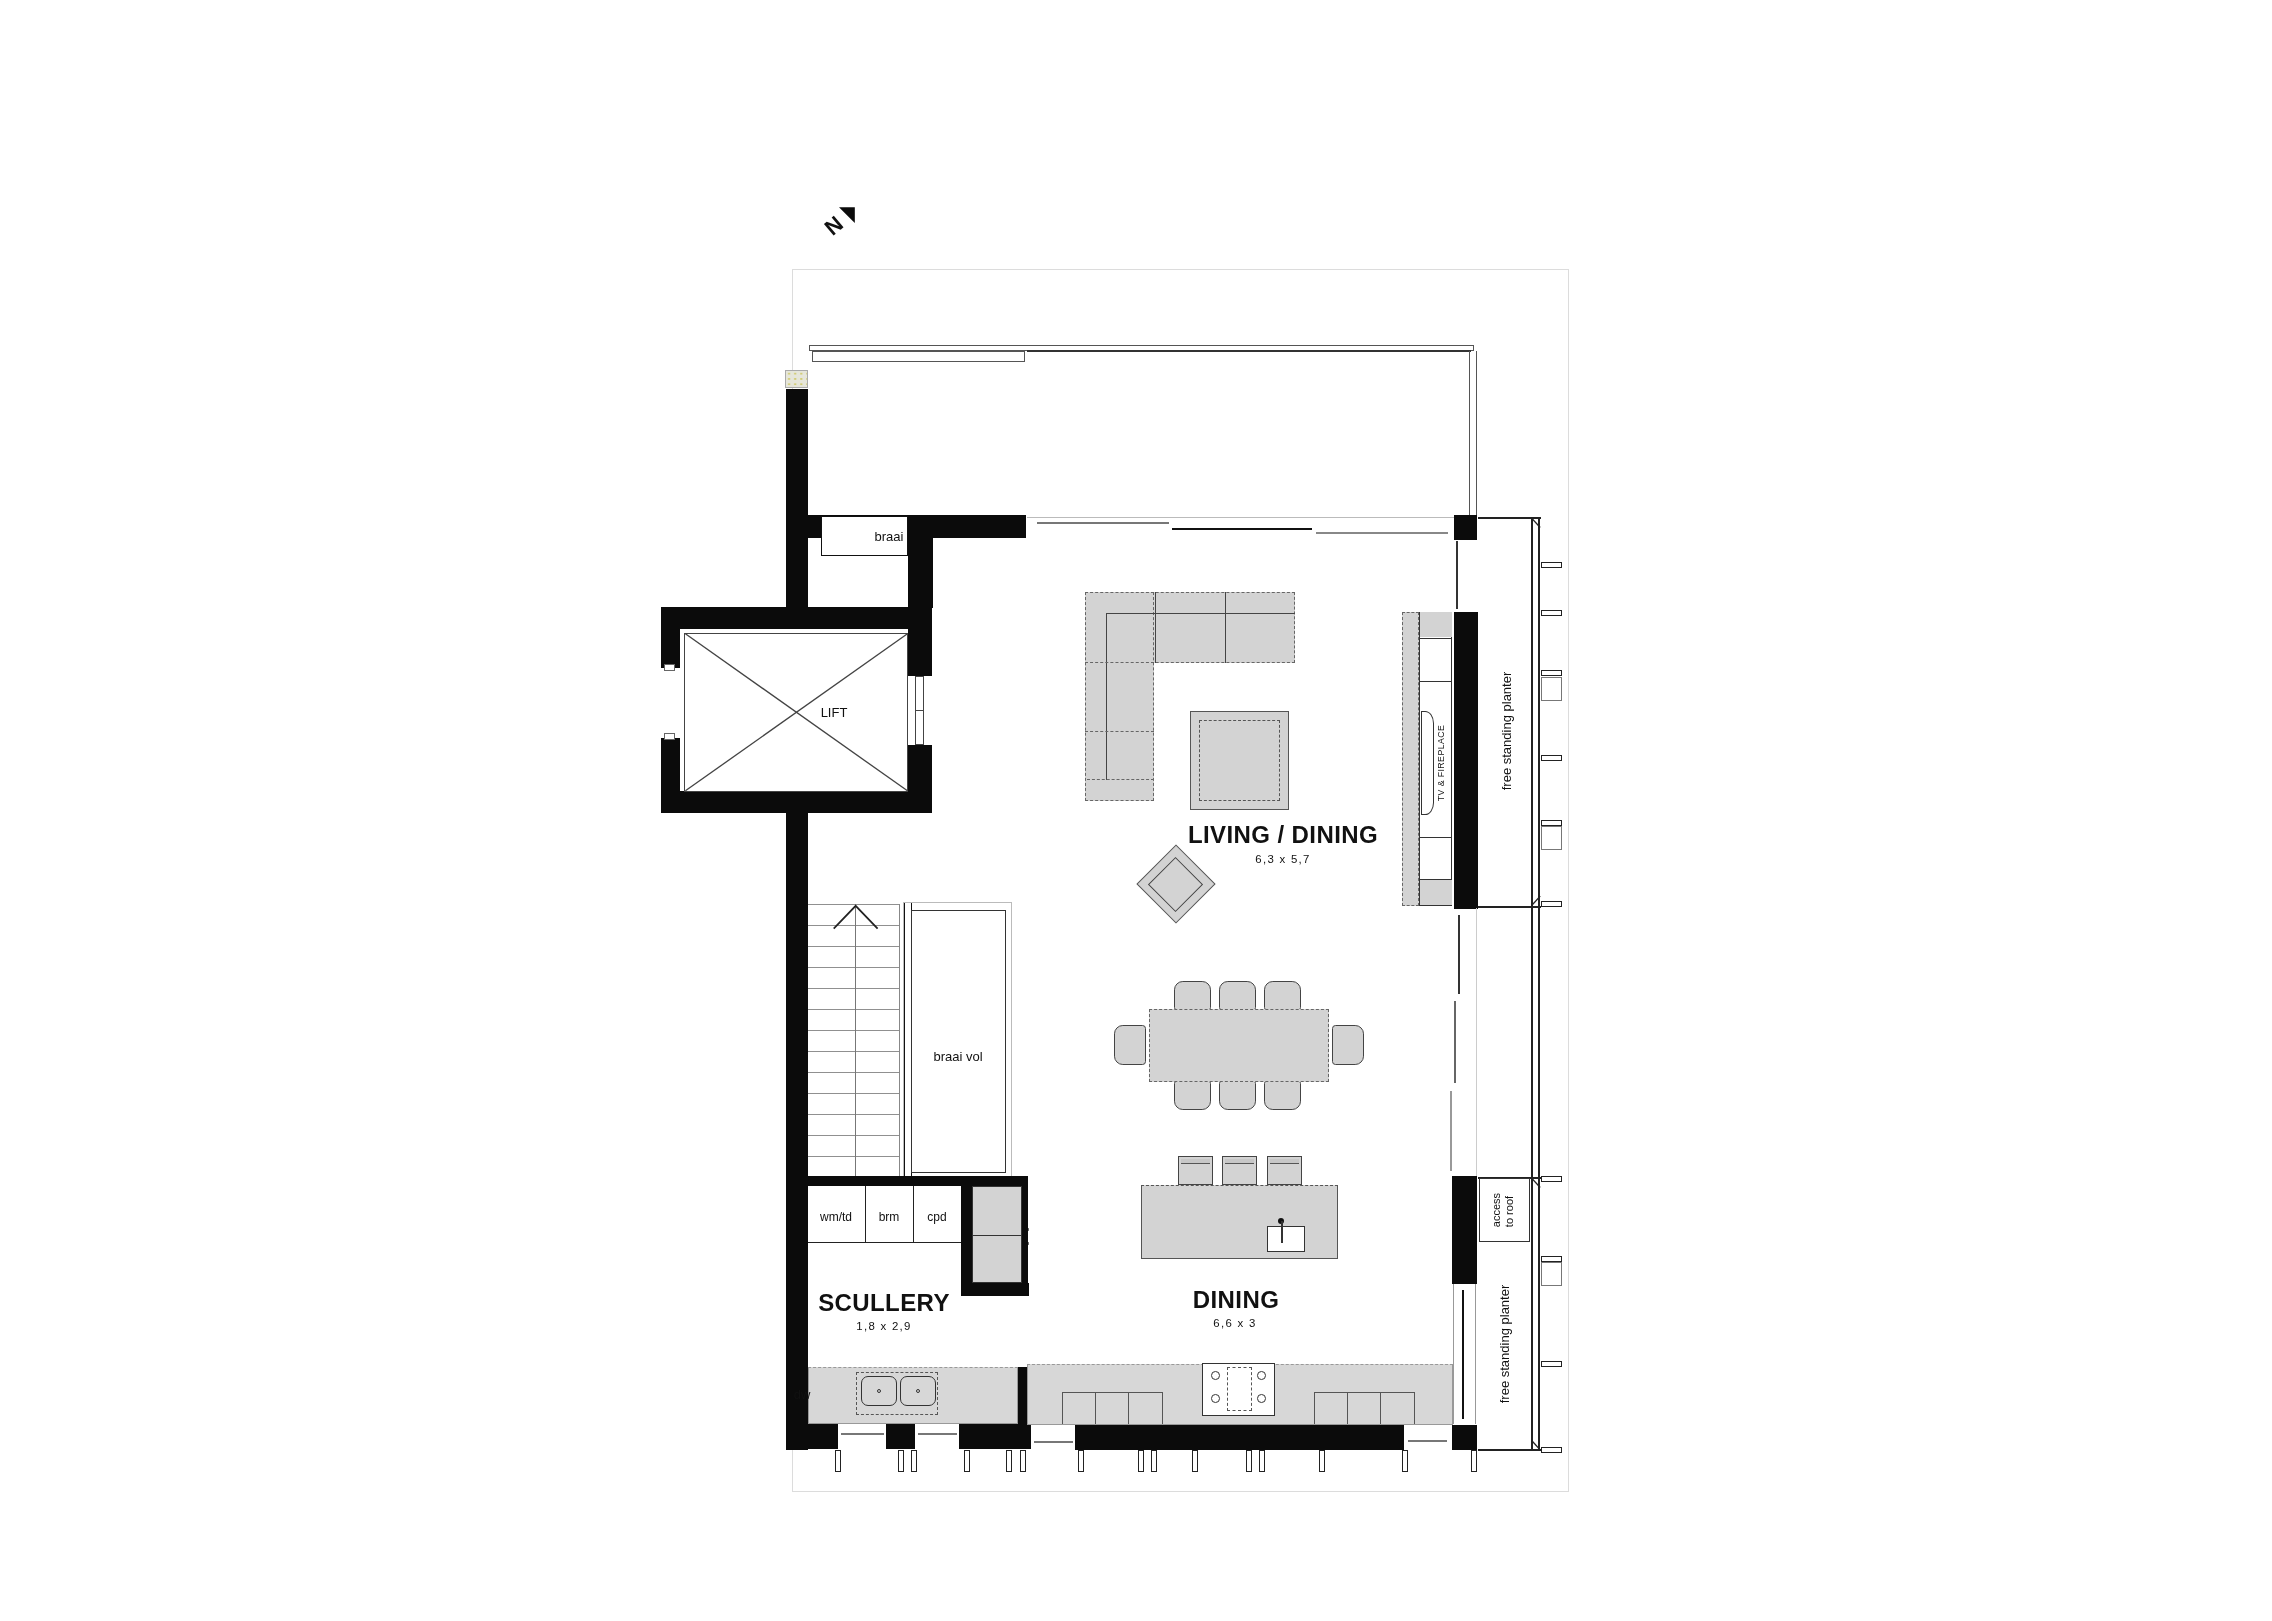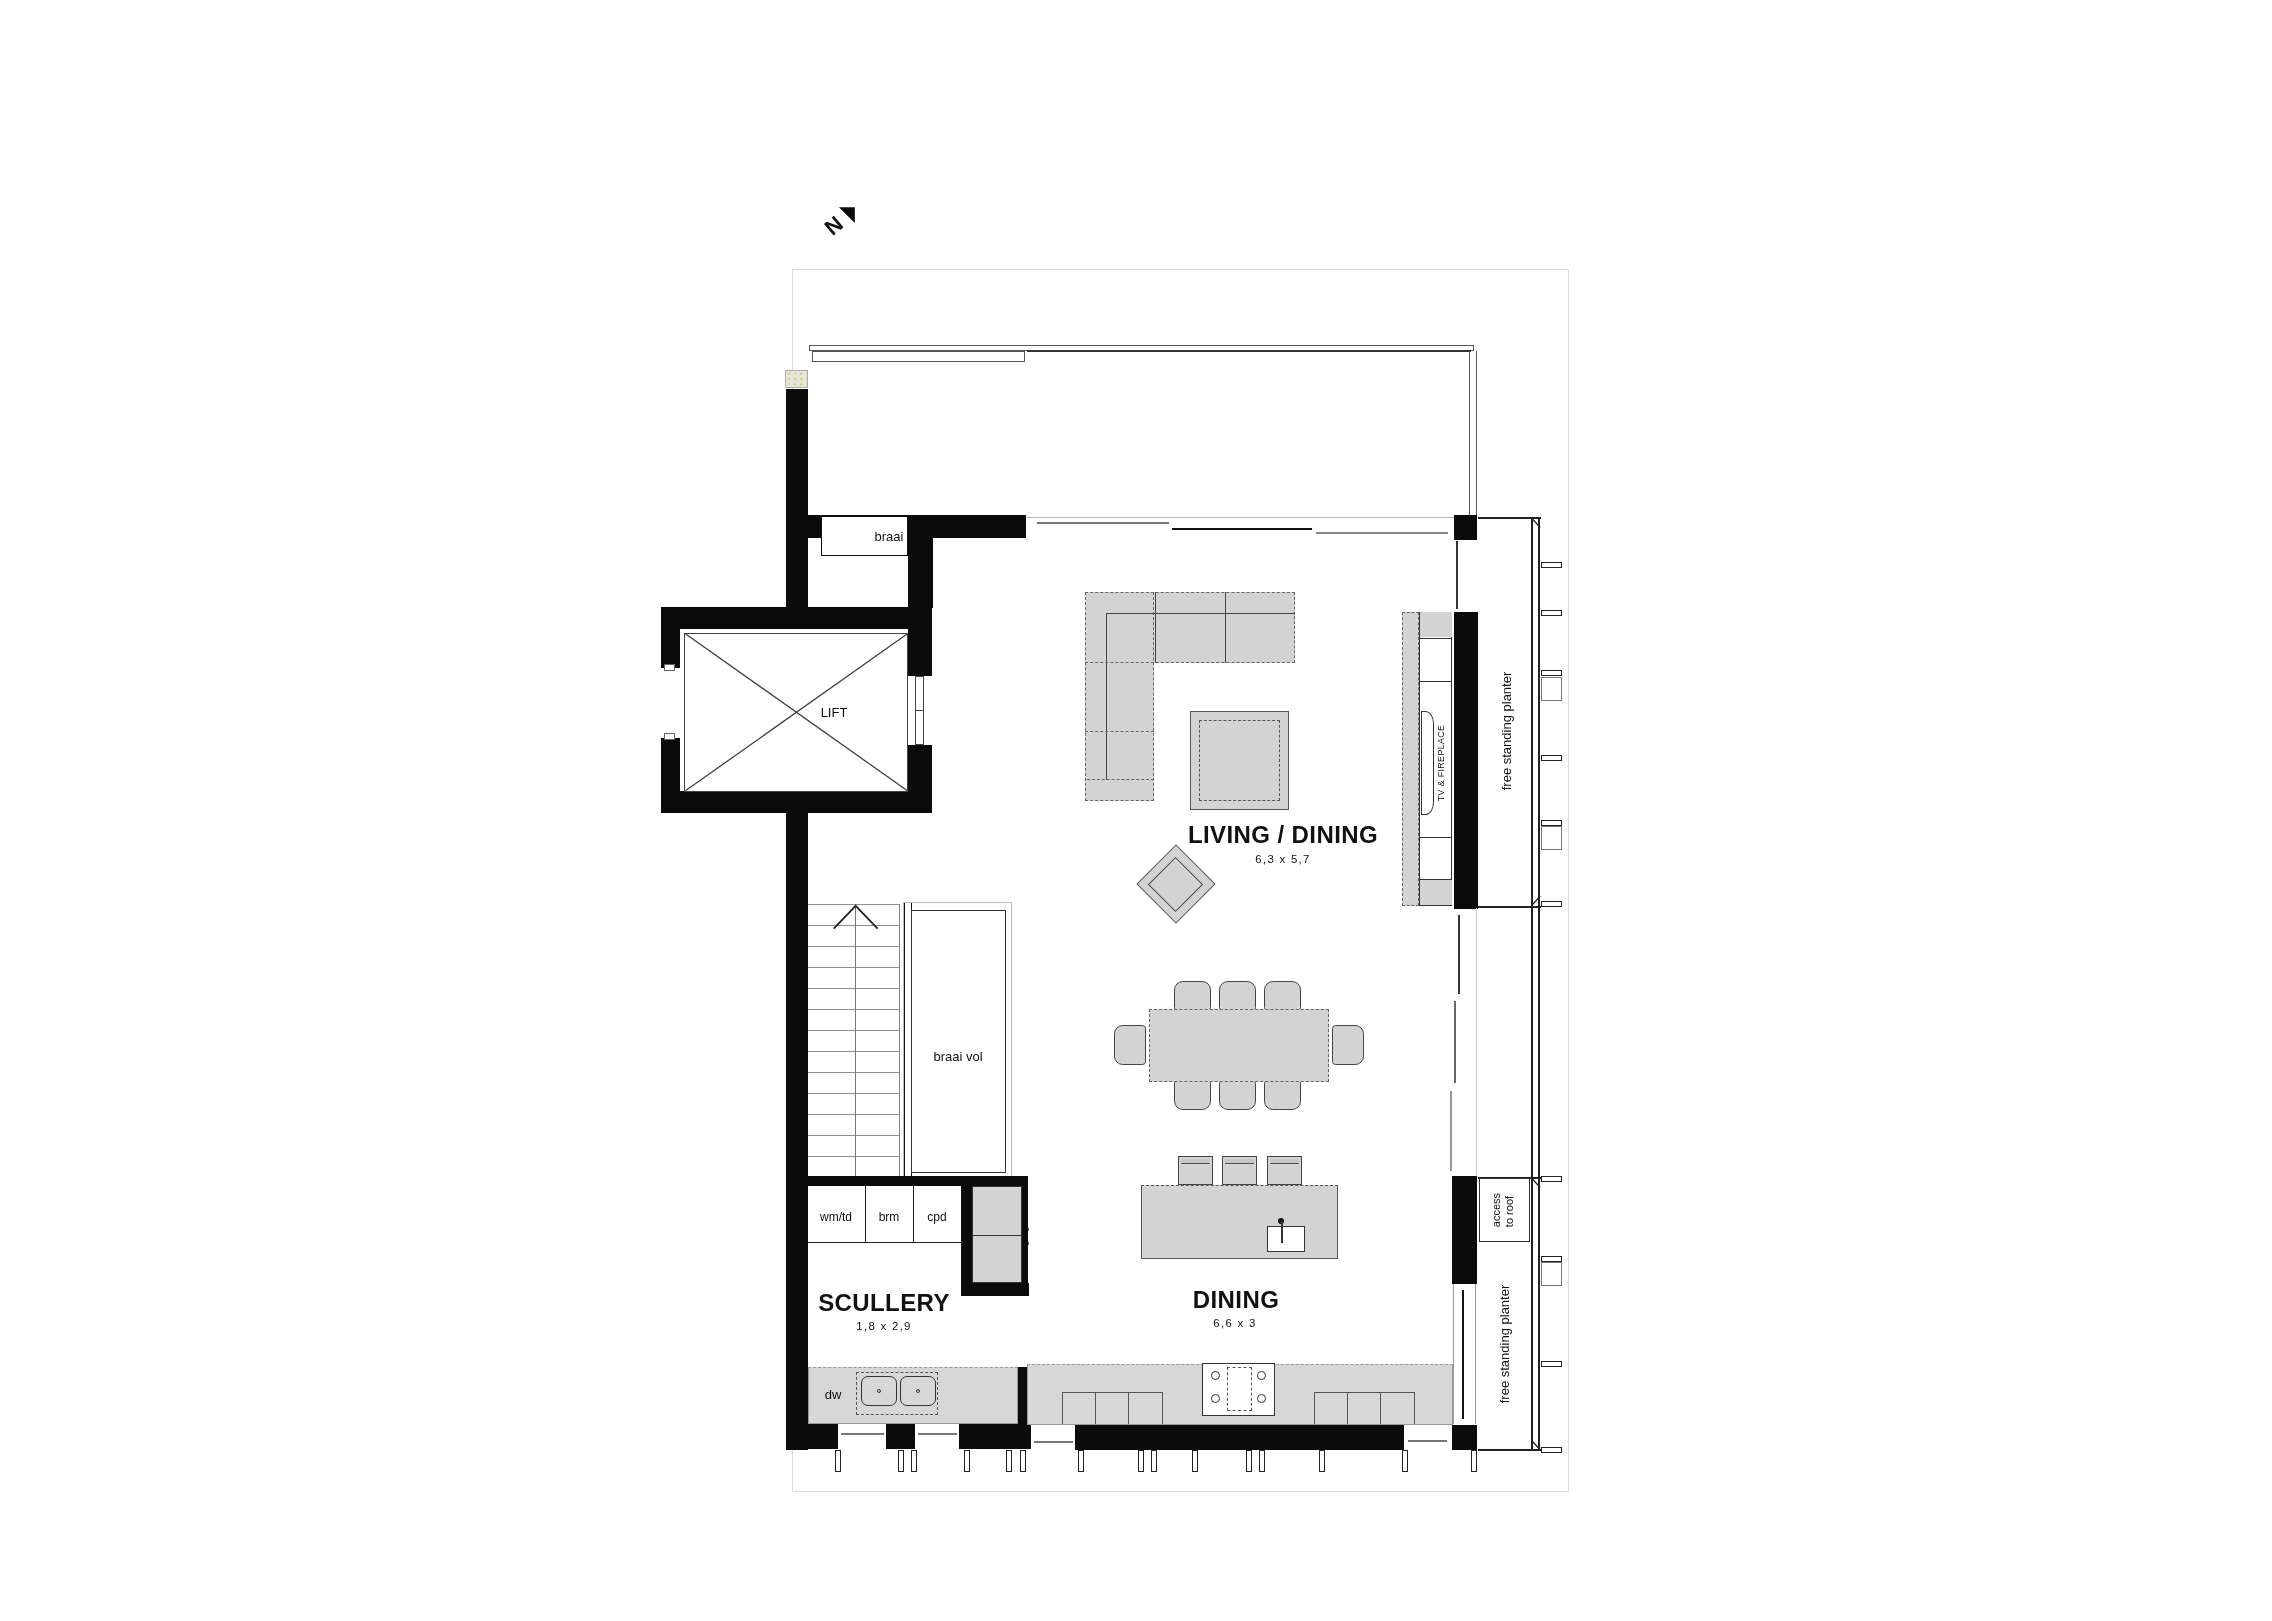--- a/index.html
+++ b/index.html
@@ -92,21 +92,21 @@
   <div class="furn" style="left:972px;top:1186px;width:50px;height:97px;border-color:#333;"></div>
   <div class="ln" style="left:972px;top:1235px;width:50px;height:1.3px;background:#333;"></div>
   <div class="circle" style="left:1024px;top:1227px;width:5.3px;height:5.3px;"></div>
   <div class="circle" style="left:1024px;top:1241px;width:5.3px;height:5.3px;"></div>
   <div class="wall" style="left:1022px;top:1186px;width:6.1px;height:110px;"></div>
   <div class="wall" style="left:961px;top:1283px;width:68px;height:13px;"></div>
   <div class="lbl big" style="left:884px;top:1303px;">SCULLERY</div>
   <div class="lbl dims" style="left:884px;top:1326px;">1,8 x 2,9</div>
 
   <div class="counter" style="left:808px;top:1367px;width:210px;height:57px;"></div>
-  <div class="lbl small" style="left:833px;top:1394px;">dw</div>
+  <div class="lbl small" style="left:802px;top:1394px;">dw</div>
   <div class="abs" style="left:856px;top:1372px;width:82px;height:43px;border:0.9px dashed #555;box-sizing:border-box;"></div>
   <div class="abs" style="left:861px;top:1376px;width:36px;height:30px;border:1.3px solid #333;border-radius:7px;box-sizing:border-box;"></div>
   <div class="abs" style="left:900px;top:1376px;width:36px;height:30px;border:1.3px solid #333;border-radius:7px;box-sizing:border-box;"></div>
   <div class="circle" style="left:877px;top:1389px;width:4.4px;height:4.4px;border-width:0.9px;"></div>
   <div class="circle" style="left:916px;top:1389px;width:4.4px;height:4.4px;border-width:0.9px;"></div>
   <div class="wall" style="left:1018px;top:1367px;width:10.5px;height:57px;"></div>
 
   <div class="wall" style="left:786px;top:1424px;width:52px;height:25.4px;"></div>
   <div class="ln" style="left:841px;top:1433px;width:43px;height:1.8px;background:#777;"></div>
   <div class="wall" style="left:886px;top:1424px;width:29px;height:25.4px;"></div>

